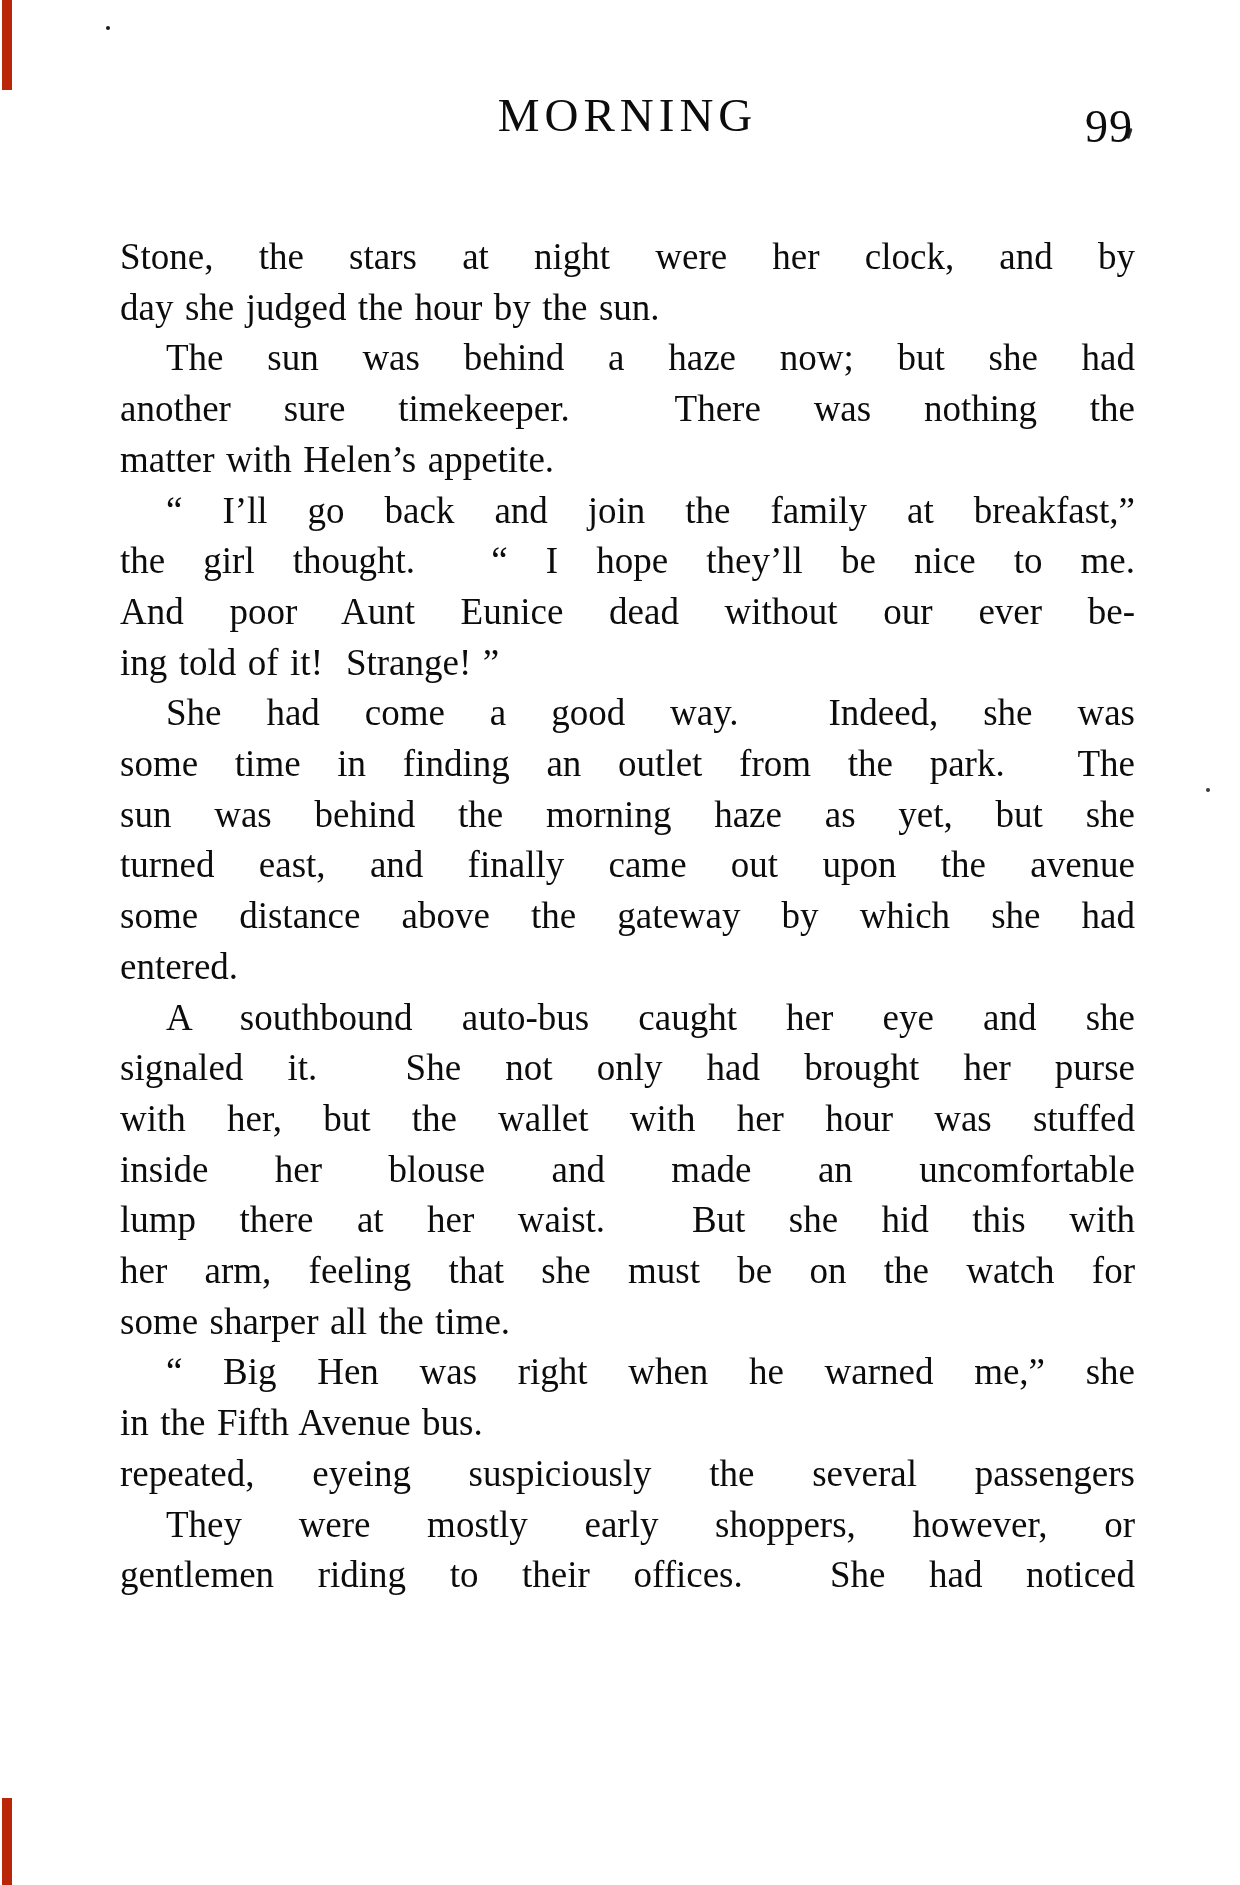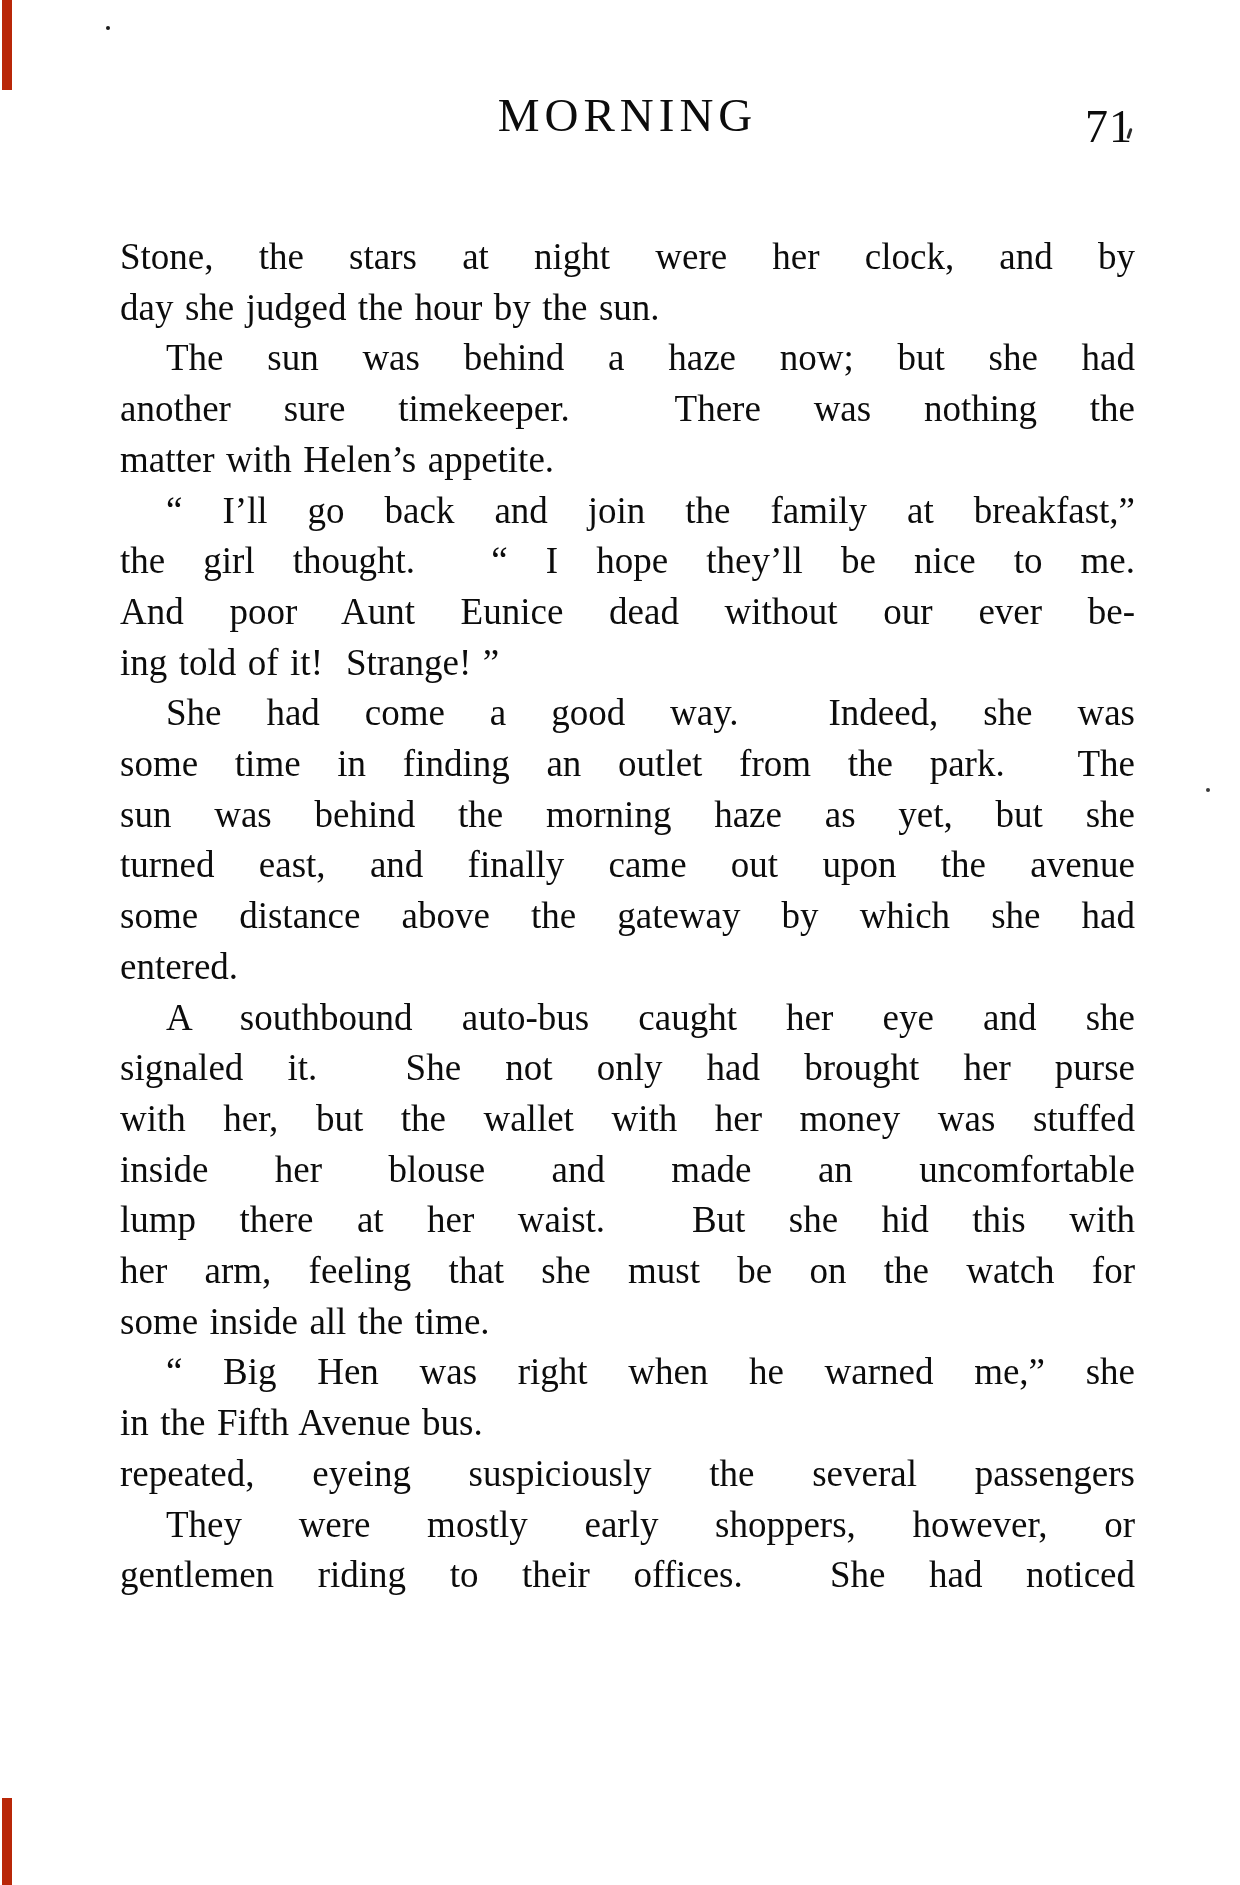--- a/index.html
+++ b/index.html
@@ -92,46 +92,46 @@
 
   <div class="red-mark top"></div>
   <div class="red-mark bottom"></div>
 
   <div class="speck s1"></div>
   <div class="speck s2"></div>
   <div class="speck s3"></div>
 
   <div class="header">
     <div class="title">MORNING</div>
-    <div class="folio">71</div>
+    <div class="folio">99</div>
   </div>
 
   <div class="body-text">
       <div class="line just">Stone, the stars at night were her clock, and by</div>
       <div class="line">day she judged the hour by the sun.</div>
       <div class="line indent just">The sun was behind a haze now; but she had</div>
       <div class="line just">another sure timekeeper.&nbsp; There was nothing the</div>
       <div class="line">matter with Helen’s appetite.</div>
       <div class="line indent just">“&nbsp;I’ll go back and join the family at breakfast,”</div>
       <div class="line just">the girl thought.&nbsp; “&nbsp;I hope they’ll be nice to me.</div>
       <div class="line just">And poor Aunt Eunice dead without our ever be-</div>
       <div class="line">ing told of it!&nbsp; Strange!&nbsp;”</div>
       <div class="line indent just">She had come a good way.&nbsp; Indeed, she was</div>
       <div class="line just">some time in finding an outlet from the park.&nbsp; The</div>
       <div class="line just">sun was behind the morning haze as yet, but she</div>
       <div class="line just">turned east, and finally came out upon the avenue</div>
       <div class="line just">some distance above the gateway by which she had</div>
       <div class="line">entered.</div>
       <div class="line indent just">A southbound auto-bus caught her eye and she</div>
       <div class="line just">signaled it.&nbsp; She not only had brought her purse</div>
-      <div class="line just">with her, but the wallet with her money was stuffed</div>
+      <div class="line just">with her, but the wallet with her hour was stuffed</div>
       <div class="line just">inside her blouse and made an uncomfortable</div>
       <div class="line just">lump there at her waist.&nbsp; But she hid this with</div>
       <div class="line just">her arm, feeling that she must be on the watch for</div>
-      <div class="line">some inside all the time.</div>
+      <div class="line">some sharper all the time.</div>
       <div class="line indent just">“&nbsp;Big Hen was right when he warned me,” she</div>
       <div class="line">in the Fifth Avenue bus.</div>
       <div class="line just">repeated, eyeing suspiciously the several passengers</div>
       <div class="line indent just">They were mostly early shoppers, however, or</div>
       <div class="line just">gentlemen riding to their offices.&nbsp; She had noticed</div>
     </div>
 
 </div>
 
 </body></html>

